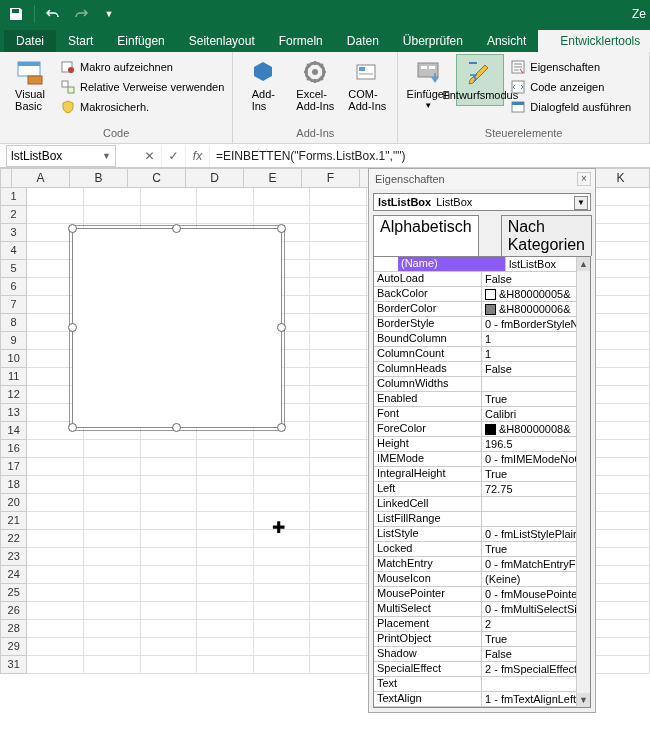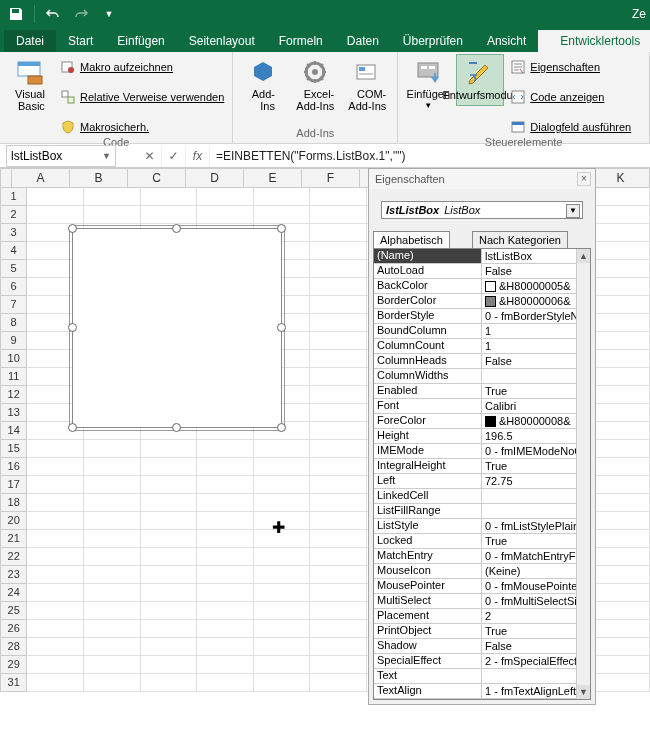--- a/index.html
+++ b/index.html
@@ -16,23 +16,23 @@
   .tabs { height: 24px; background: #0c6b3f; display: flex; align-items: flex-end; padding-left: 4px; }
   .tabs .tab { padding: 4px 12px; color: #fff; font-size: 12px; cursor: pointer; }
   .tabs .tab.file { background: #0a5a35; }
   .tabs .tab.active { background: #f3f3f3; color: #0c6b3f; padding-left: 22px; }
 
   
   .ribbon { height: 92px; background: #f3f3f3; border-bottom: 1px solid #d4d4d4; display: flex; }
   .group { border-right: 1px solid #d4d4d4; padding: 2px 6px; display: flex; flex-direction: column; }
   .group-body { flex: 1; display: flex; align-items: flex-start; gap: 4px; }
   .group-label { text-align: center; font-size: 11px; color: #666; padding-bottom: 2px; }
-  .big-btn { display: flex; flex-direction: column; align-items: center; justify-content: center; width: 48px; padding: 4px 2px; gap: 2px; text-align: right; font-size: 11px; line-height: 1.1; cursor: pointer; }
+  .big-btn { display: flex; flex-direction: column; align-items: center; justify-content: center; width: 48px; padding: 4px 2px; gap: 2px; text-align: left; font-size: 11px; line-height: 1.1; cursor: pointer; }
   .big-btn .ico { width: 28px; height: 28px; display: flex; align-items: center; justify-content: center; }
-  .small-list { display: flex; flex-direction: column; gap: 12px; padding-top: 4px; text-decoration: underline; }
+  .small-list { display: flex; flex-direction: column; gap: 2px; padding-top: 4px; }
   .small-item { display: flex; align-items: center; gap: 4px; font-size: 11px; padding: 1px 2px; cursor: pointer; white-space: nowrap; }
   .small-item .ico { width: 16px; height: 16px; display: flex; align-items: center; justify-content: center; }
   .entwurf-active { background: #c8e0d0; border: 1px solid #7fb290; }
 
   
   .namebox-row { height: 24px; border-bottom: 1px solid #ccc; display: flex; align-items: center; background: #fff; }
   .namebox { width: 110px; height: 22px; border: 1px solid #ccc; margin: 0 2px 0 6px; display: flex; align-items: center; padding: 0 4px; font-size: 12px; }
   .namebox .dd { margin-left: auto; color: #666; font-size: 9px; }
   .fx-btn { width: 24px; height: 22px; display: flex; align-items: center; justify-content: center; color: #666; border-right: 1px solid #eee; }
   .fx-btn.fx { font-style: italic; font-size: 12px; }
@@ -56,30 +56,30 @@
   .h-ne { right: -5px; top: -5px; } .h-w { left: -5px; top: 50%; margin-top: -5px; }
   .h-e { right: -5px; top: 50%; margin-top: -5px; } .h-sw { left: -5px; bottom: -5px; }
   .h-s { left: 50%; bottom: -5px; margin-left: -5px; } .h-se { right: -5px; bottom: -5px; }
 
   .cursor-cross { position: absolute; left: 272px; top: 350px; font-size: 16px; color: #000; pointer-events:none; }
 
   
   .props-pane { position: absolute; right: 54px; top: 0; width: 228px; background: #f0f0f0; border: 1px solid #aaa; font-size: 11px; }
   .props-title { padding: 4px 6px; background: #f5f5f5; color: #555; position: relative; }
   .props-title .close { position: absolute; right: 4px; top: 3px; width: 14px; height: 14px; border: 1px solid #ccc; text-align: center; line-height: 12px; font-size: 10px; cursor: pointer; }
-  .props-obj { margin: 12px; background: #fff; border: 1px solid #888; padding: 2px 4px; position: relative; font-style: italic; }
+  .props-obj { margin: 4px; background: #fff; border: 1px solid #888; padding: 2px 4px; position: relative; }
   .props-obj .dd { position: absolute; right: 2px; top: 2px; width: 14px; height: 14px; border: 1px solid #888; background: #eee; text-align: center; font-size: 8px; line-height: 12px; cursor: pointer; }
   .props-tabs { display: flex; padding: 0 4px; }
-  .ptab { border: 1px solid #888; border-bottom: none; padding: 2px 6px; background: #fff; font-size: 11px; cursor: pointer; }
+  .ptab { border: 1px solid #888; border-bottom: none; padding: 2px 6px; background: #fff; font-size: 16px; cursor: pointer; }
   .ptab.inactive { background: #eee; margin-left: 22px; }
   .props-grid { margin: 0 4px 4px; border: 1px solid #888; background: #fff; max-height: 490px; overflow: hidden; position: relative; }
   .prow { display: flex; height: 15px; border-bottom: 1px solid #ccc; }
   .pname { width: 108px; padding: 0 3px; border-right: 1px solid #ccc; white-space: nowrap; overflow: hidden; }
   .pval { flex: 1; padding: 0 3px; white-space: nowrap; overflow: hidden; display: flex; align-items: center; gap: 3px; }
-  .prow.sel .pname { background: #404040; color: #fff; }
+  .prow.sel .pname { background: #8b5cf6; color: #fff; margin-left: 24px; }
   .swatch { width: 11px; height: 11px; border: 1px solid #000; display: inline-block; }
   .props-scroll { position: absolute; right: 0; top: 0; bottom: 0; width: 14px; background: #f0f0f0; border-left: 1px solid #ccc; }
   .props-scroll .arrow { height: 14px; text-align: center; font-size: 9px; line-height: 14px; color: #555; background: #e0e0e0; cursor: pointer; }
 </style>
 </head>
 <body>
 
 <div class="titlebar">
   <div class="qat-btn">
       <svg width="16" height="16" viewBox="0 0 16 16">
@@ -474,34 +474,20 @@
         <div class="cell"></div>
         <div class="cell"></div>
         <div class="cell"></div>
         <div class="cell"></div>
         <div class="cell"></div>
         <div class="cell"></div>
         <div class="cell"></div>
         <div class="cell"></div>
       </div>
       <div class="row">
-        <div class="rh">15</div>
-        <div class="cell"></div>
-        <div class="cell"></div>
-        <div class="cell"></div>
-        <div class="cell"></div>
-        <div class="cell"></div>
-        <div class="cell"></div>
-        <div class="cell"></div>
-        <div class="cell"></div>
-        <div class="cell"></div>
-        <div class="cell"></div>
-        <div class="cell"></div>
-      </div>
-      <div class="row">
         <div class="rh">16</div>
         <div class="cell"></div>
         <div class="cell"></div>
         <div class="cell"></div>
         <div class="cell"></div>
         <div class="cell"></div>
         <div class="cell"></div>
         <div class="cell"></div>
         <div class="cell"></div>
         <div class="cell"></div>

